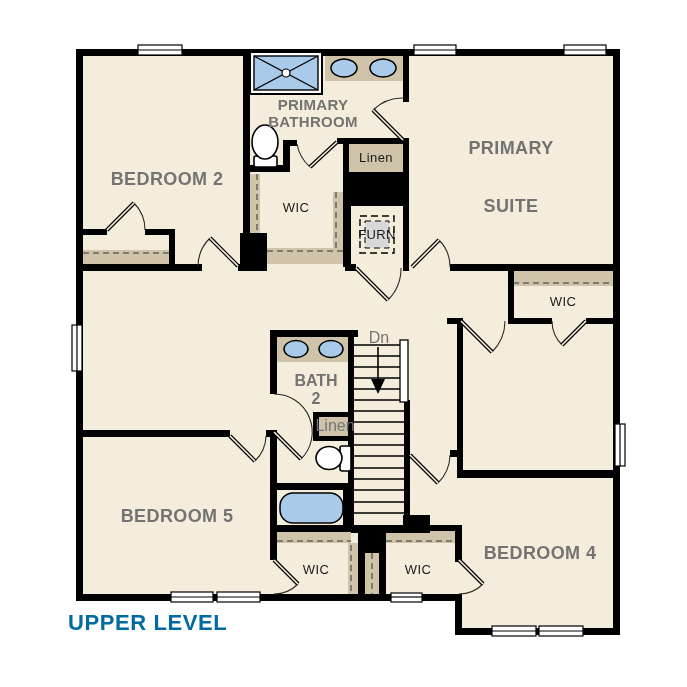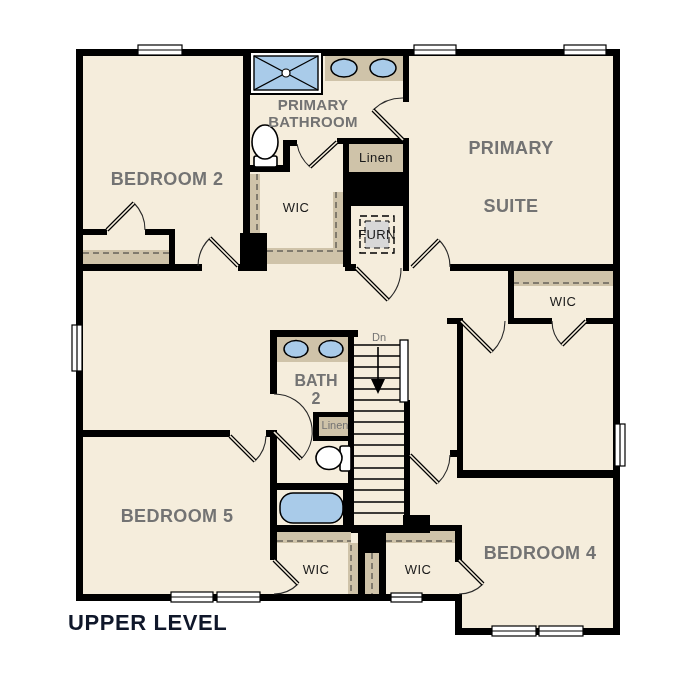--- a/index.html
+++ b/index.html
@@ -9,23 +9,23 @@
   html,body{margin:0;padding:0;background:#fff;}
   .plan{position:relative;width:687px;height:687px;background:var(--paper);overflow:hidden;
         font-family:"Liberation Sans",sans-serif;}
   .plan svg{position:absolute;left:0;top:0;}
   .lbl{position:absolute;transform:translate(-50%,-50%);white-space:pre;color:#737373;
        text-align:center;line-height:1.05;}
   .room{font-weight:bold;font-size:18px;letter-spacing:.4px;}
   .room-md{font-weight:bold;font-size:15px;letter-spacing:.3px;}
   .room-sm{font-weight:bold;font-size:16px;}
   .tag{font-size:13px;letter-spacing:.4px;color:#1a1a1a;}
-  .tag-sm{font-size:11px;}
+  .tag-sm{font-size:16px;}
   .plan-title{position:absolute;left:68px;top:610px;transform:none;font-weight:bold;
-              font-size:22px;letter-spacing:.6px;color:#0f172a;}
+              font-size:22px;letter-spacing:.6px;color:#0369a1;}
 </style>
 </head>
 <body>
 
 <div class="plan">
   <svg width="687" height="687" viewBox="0 0 687 687">
 
     <g>
       <rect x="83" y="56" width="530" height="538" fill="var(--floor)"></rect>
       <rect x="455" y="470" width="158" height="158" fill="var(--floor)"></rect>

